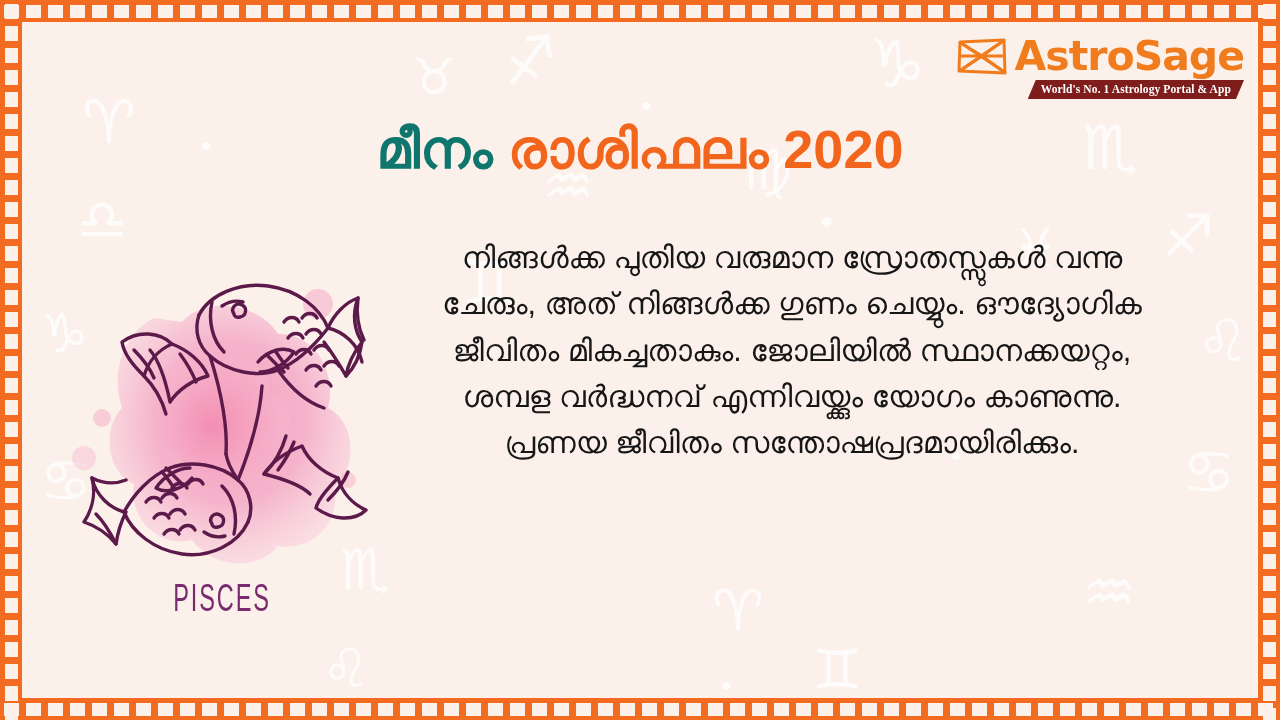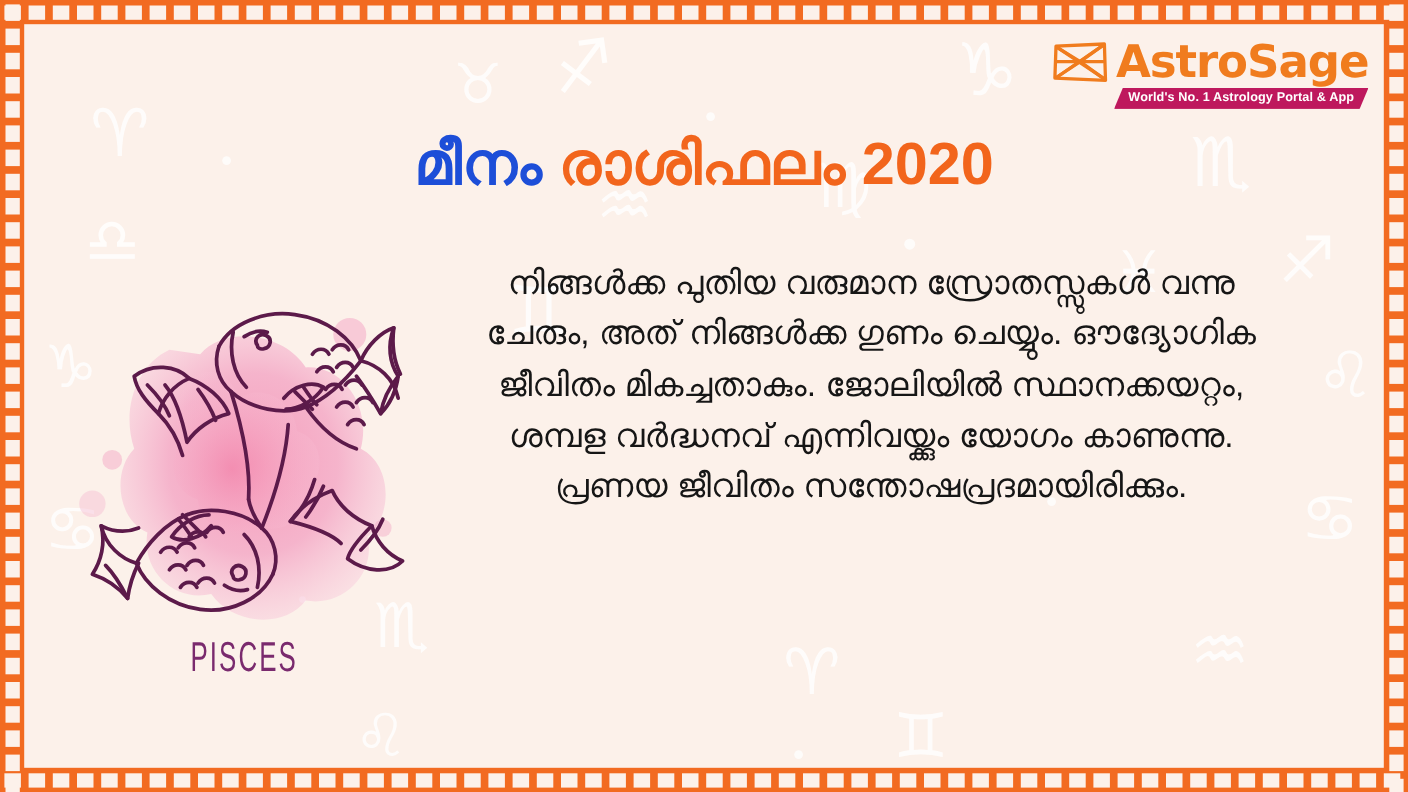--- a/index.html
+++ b/index.html
@@ -63,41 +63,41 @@
   #logo-row { display:flex; align-items:flex-end; gap:7px; }
   #logo-mark { width:52px; height:40px; display:block; }
   #logo-word {
     font-size:41px; font-weight:bold; letter-spacing:-1px;
     color:#F07C1E; line-height:1;
     font-family:"DejaVu Sans", sans-serif;
   }
   #logo-word .sage { color:#F07C1E; }
   #tagline {
     margin-top:3px;
-    background:#be185d;
+    background:#7f1d1d;
     color:#FFFFFF;
     font-size:11.5px; font-weight:bold;
     padding:3px 13px 4px 13px;
     letter-spacing:.1px;
     white-space:nowrap;
     clip-path: polygon(8px 0, 100% 0, calc(100% - 8px) 100%, 0 100%);
-    font-family:Liberation Sans, sans-serif;
+    font-family:Liberation Serif, serif;
   }
 
   
   #heading {
     position:absolute; top:98px; left:0; right:0;
     text-align:center;
     font-size:54px;
     line-height:1.1;
     white-space:nowrap;
     z-index:5;
     font-family:"Liberation Sans", sans-serif;
   }
-  #heading .sign { color:#1d4ed8; }
+  #heading .sign { color:#0f766e; }
   #heading .rest { color:#F2651C; }
 
   
   #art {
     position:absolute;
     left:40px; top:200px;
     width:320px; height:420px;
     z-index:4;
   }
   #art svg { width:100%; height:100%; display:block; }

